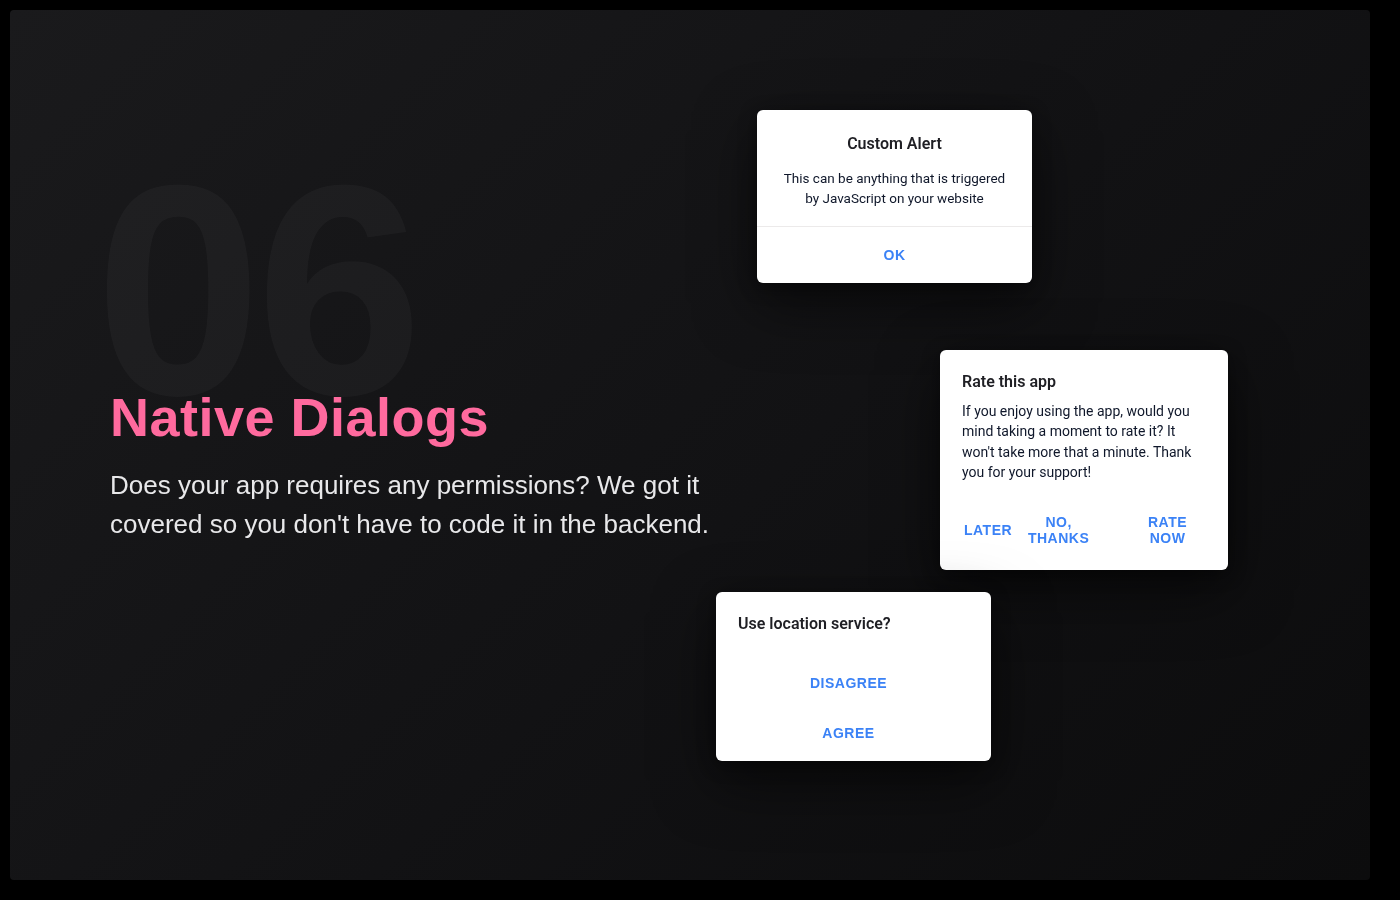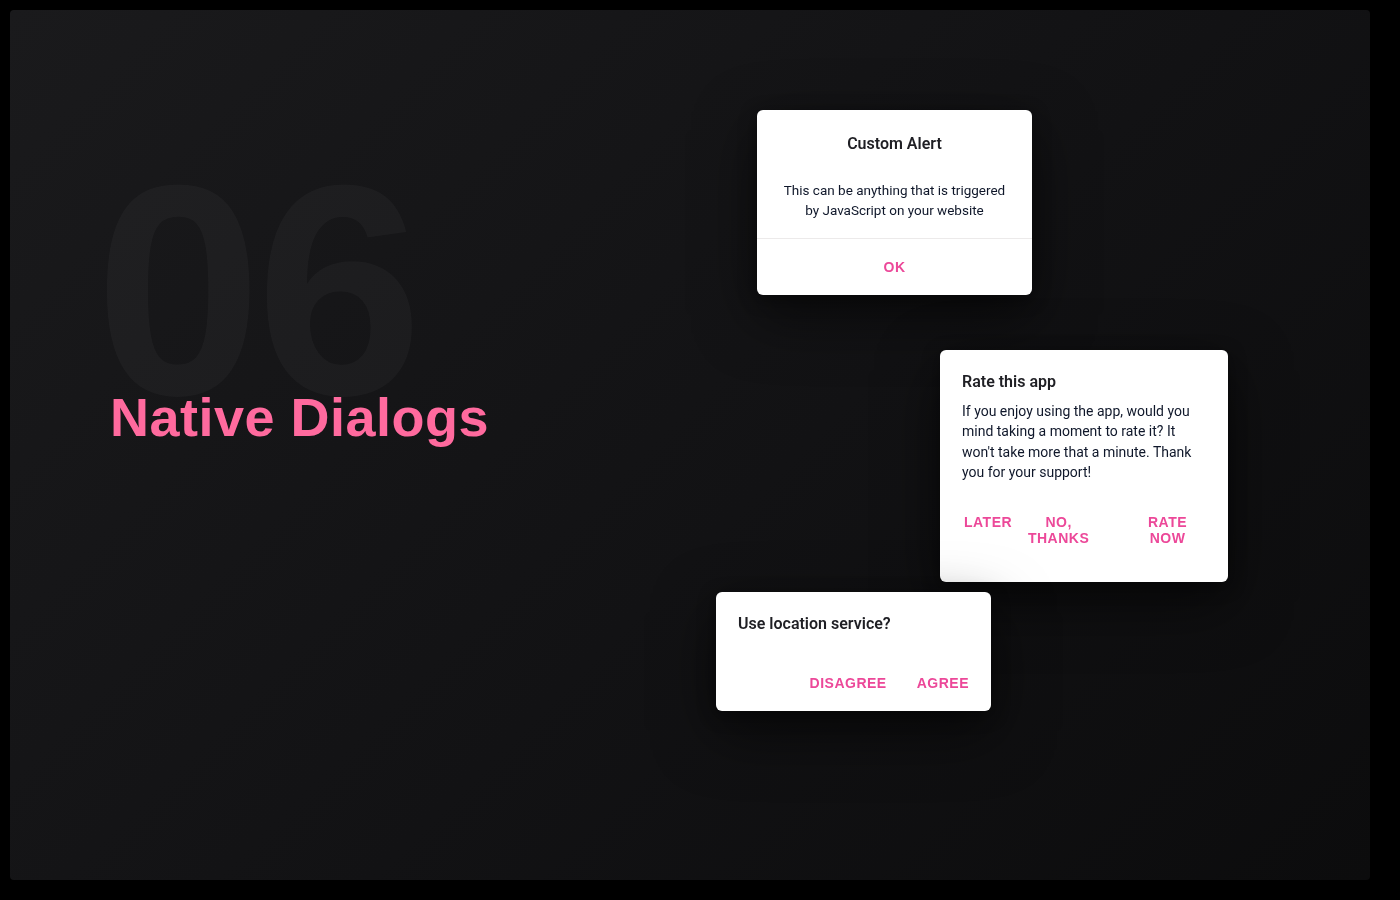--- a/index.html
+++ b/index.html
@@ -69,57 +69,58 @@
   }
   .dialog .body {
     font-size: 14px;
     color: #0f172a;
     line-height: 1.45;
   }
   .dialog .actions {
     display: flex;
     padding: 8px 10px 10px;
   }
-  .dialog .actions.right { justify-content: flex-end; gap: 26px; padding-right: 20px; padding-bottom: 16px; padding-top: 14px;}
-  .dialog .actions.split { justify-content: space-between; padding: 14px 22px 32px; align-items: flex-start;}
+  .dialog .actions.right { justify-content: flex-end; gap: 26px; padding-right: 20px; padding-bottom: 16px; padding-top: 14px; flex-direction: column;}
+  .dialog .actions.split { justify-content: space-between; padding: 14px 22px 20px; align-items: center;}
   .dialog .actions.center { justify-content: center; border-top: 1px solid #eceaea; padding: 16px 0; }
   .dialog button {
     background: none;
     border: none;
-    color: #ec4899;
+    color: #3b82f6;
     font-size: 14px;
     font-weight: 600;
     letter-spacing: 0.5px;
     cursor: pointer;
     text-transform: uppercase;
     padding: 4px 2px;
   }
   .actions-trailing { display: flex; gap: 26px; }
 
   
   #d-alert { left: 747px; top: 100px; width: 275px; }
   #d-alert .content { text-align: center; padding: 24px 22px 18px; }
-  #d-alert .title { margin-bottom: 28px; }
+  #d-alert .title { margin-bottom: 16px; }
   #d-alert .body { font-size: 13.5px; }
 
   #d-rate  { left: 930px; top: 340px; width: 288px; }
   #d-rate .body { font-size: 14px; }
 
   #d-loc   { left: 706px; top: 582px; width: 275px; }
   #d-loc .body { font-size: 13.5px; }
 </style>
 </head>
 <body>
 
 <div class="stage">
 
   <div class="ghost-number">06</div>
 
   <div class="hero">
     <h1>Native Dialogs</h1>
+    <p>Does your app requires any permissions? We got it covered so you don't have to code it in the backend.</p>
   </div>
 
   <div id="d-alert" class="dialog">
     <div class="content">
       <div class="title">Custom Alert</div>
       <div class="body">This can be anything that is triggered by JavaScript on your website</div>
     </div>
     <div class="actions center">
       <button>OK</button>
     </div>

